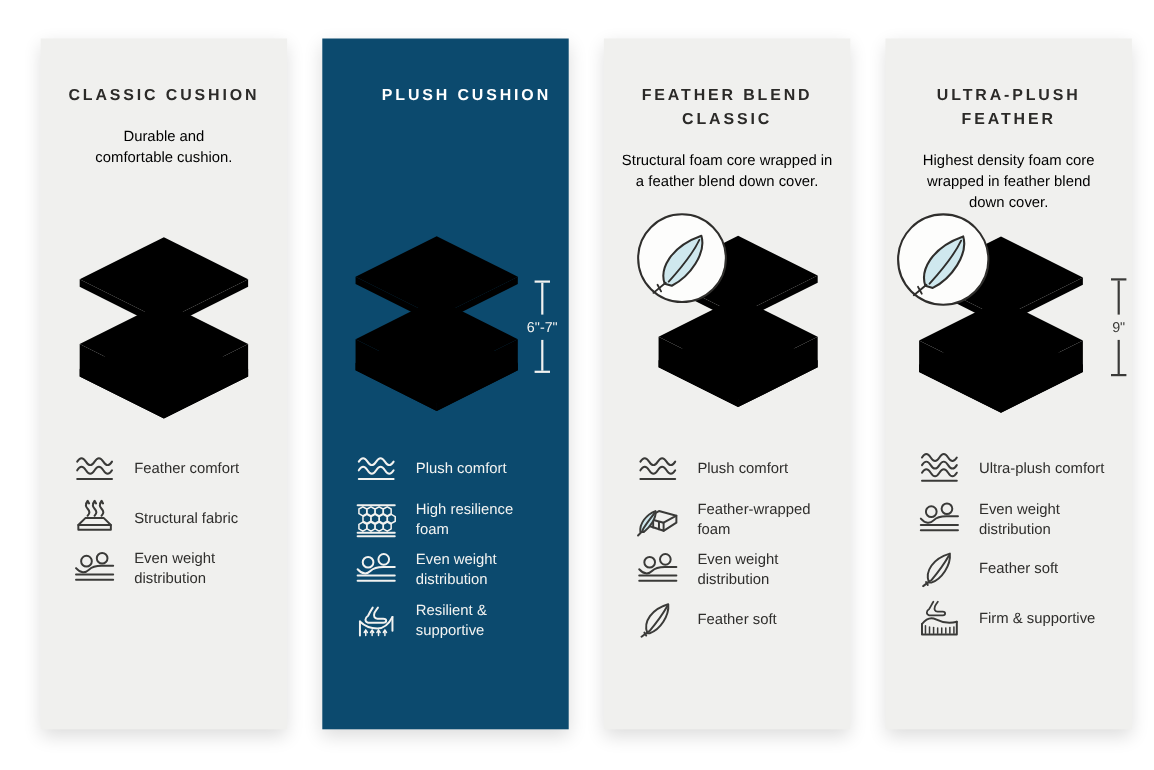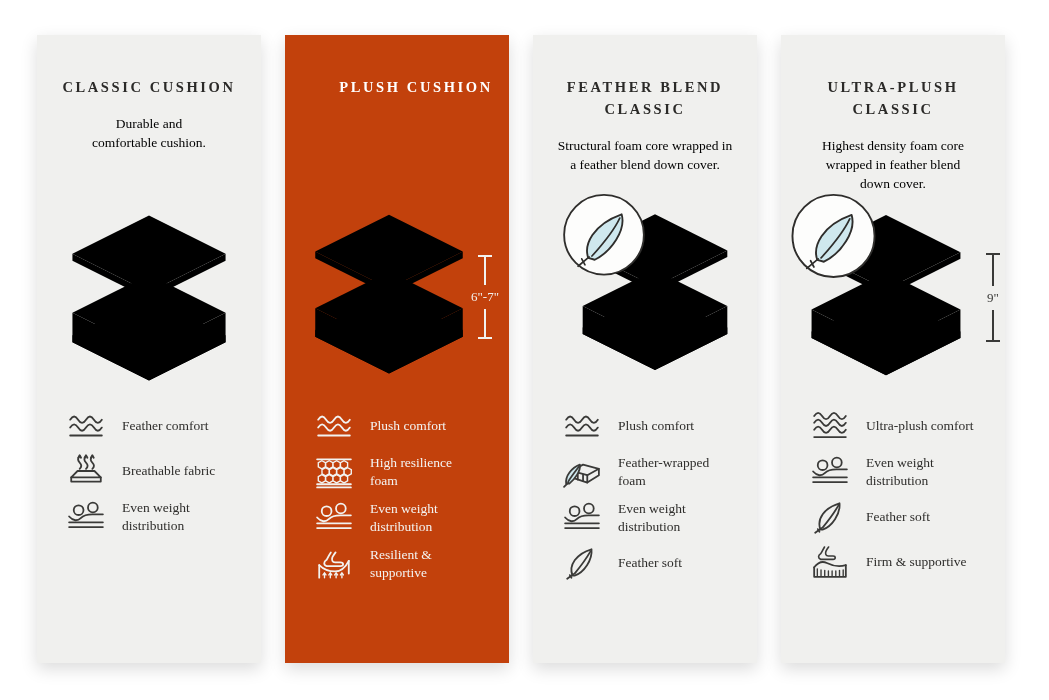--- a/index.html
+++ b/index.html
@@ -1,21 +1,21 @@
 <!DOCTYPE html>
 <html><head>
 <meta charset="utf-8">
 <style>
   * { margin:0; padding:0; box-sizing:border-box; }
   html,body { width:1049px; height:700px; background:#ffffff;
     font-family:"Liberation Sans","DejaVu Sans",sans-serif; color:#2e2d2b; overflow:hidden; }
-  .board { display:flex; gap:24px; padding:35px 0 0 37px;font-family:Liberation Serif, serif; }
+  .board { display:flex; gap:32px; padding:35px 0 0 37px; }
   .card { position:relative; width:224px; height:628px; background:#f0f0ee;
     box-shadow:0 6px 16px rgba(0,0,0,.14); flex:0 0 auto; }
-  .card.dark { background:#c2410c; color:#f2f2f0;padding-left:38px; }
+  .card.dark { background:#0c4a6e; color:#f2f2f0;padding-left:38px; }
   .card-title { margin-top:42px; text-align:center; font-size:14.5px; font-weight:700;
     letter-spacing:2.6px; line-height:1.5; white-space:pre-line; color:#2b2a28; }
   .dark .card-title { color:#ffffff; }
   .card-desc { margin:15px auto 0; text-align:center; font-size:13.5px; line-height:1.42;
     white-space:pre-line; color:#000000; }
   .dark .card-desc { color:#eeeeec; }
   .illo { position:absolute; top:158px; left:0; right:0; height:212px;
     display:flex; justify-content:center; align-items:flex-start; }
   .cushion { width:216px; color:#2f2e2c; --slab:#fbfbfa; --badge:#fdfdfc; }
   .dark .cushion { color:#f4f4f2; --slab:#3a3937; --badge:#3a3937; }
@@ -107,21 +107,21 @@
                 <path d="M4 22 v4 h28 v-4"></path>
           <path d="M12 14 C14 12 14 10 12 8 C10 6 10 4 12 2"></path>
                 <path d="M10.7 3.4 L12 1 L13.3 3.4"></path>
           <path d="M18 14 C20 12 20 10 18 8 C16 6 16 4 18 2"></path>
                 <path d="M16.7 3.4 L18 1 L19.3 3.4"></path>
           <path d="M24 14 C26 12 26 10 24 8 C22 6 22 4 24 2"></path>
                 <path d="M22.7 3.4 L24 1 L25.3 3.4"></path>
               </g>
             </svg>
         </span>
-        <span class="flabel">Breathable fabric</span>
+        <span class="flabel">Structural fabric</span>
       </li>
       <li class="feature">
         <span class="ficon">
           <svg viewBox="0 0 36 32">
               <g class="s">
                 <circle cx="11" cy="9.5" r="4.6"></circle>
                 <circle cx="24.5" cy="7" r="4.6"></circle>
           <path d="M2 15.5 C6 20 10 20 13 17 C16 14 20 13.5 24 13.5 L34 13.5"></path>
                 <path d="M2 21 H34"></path>
                 <path d="M2 25.5 H34"></path>
@@ -291,21 +291,21 @@
               </g>
             </svg>
         </span>
         <span class="flabel">Feather soft</span>
       </li>
     </ul>
   </section>
 
   <section class="card light">
     <h2 class="card-title">ULTRA-PLUSH
-CLASSIC</h2>
+FEATHER</h2>
     <p class="card-desc">Highest density foam core
 wrapped in feather blend
 down cover.</p>
     <div class="illo">
       <svg class="cushion shift-l4" viewBox="0 -18 220 198">
         <use href="#cushion-shape" x="0" y="-18" width="220" height="198"></use>
         <g>
             <use href="#feather-badge" x="0" y="-28" width="110" height="110"></use>
           </g>
       </svg>

